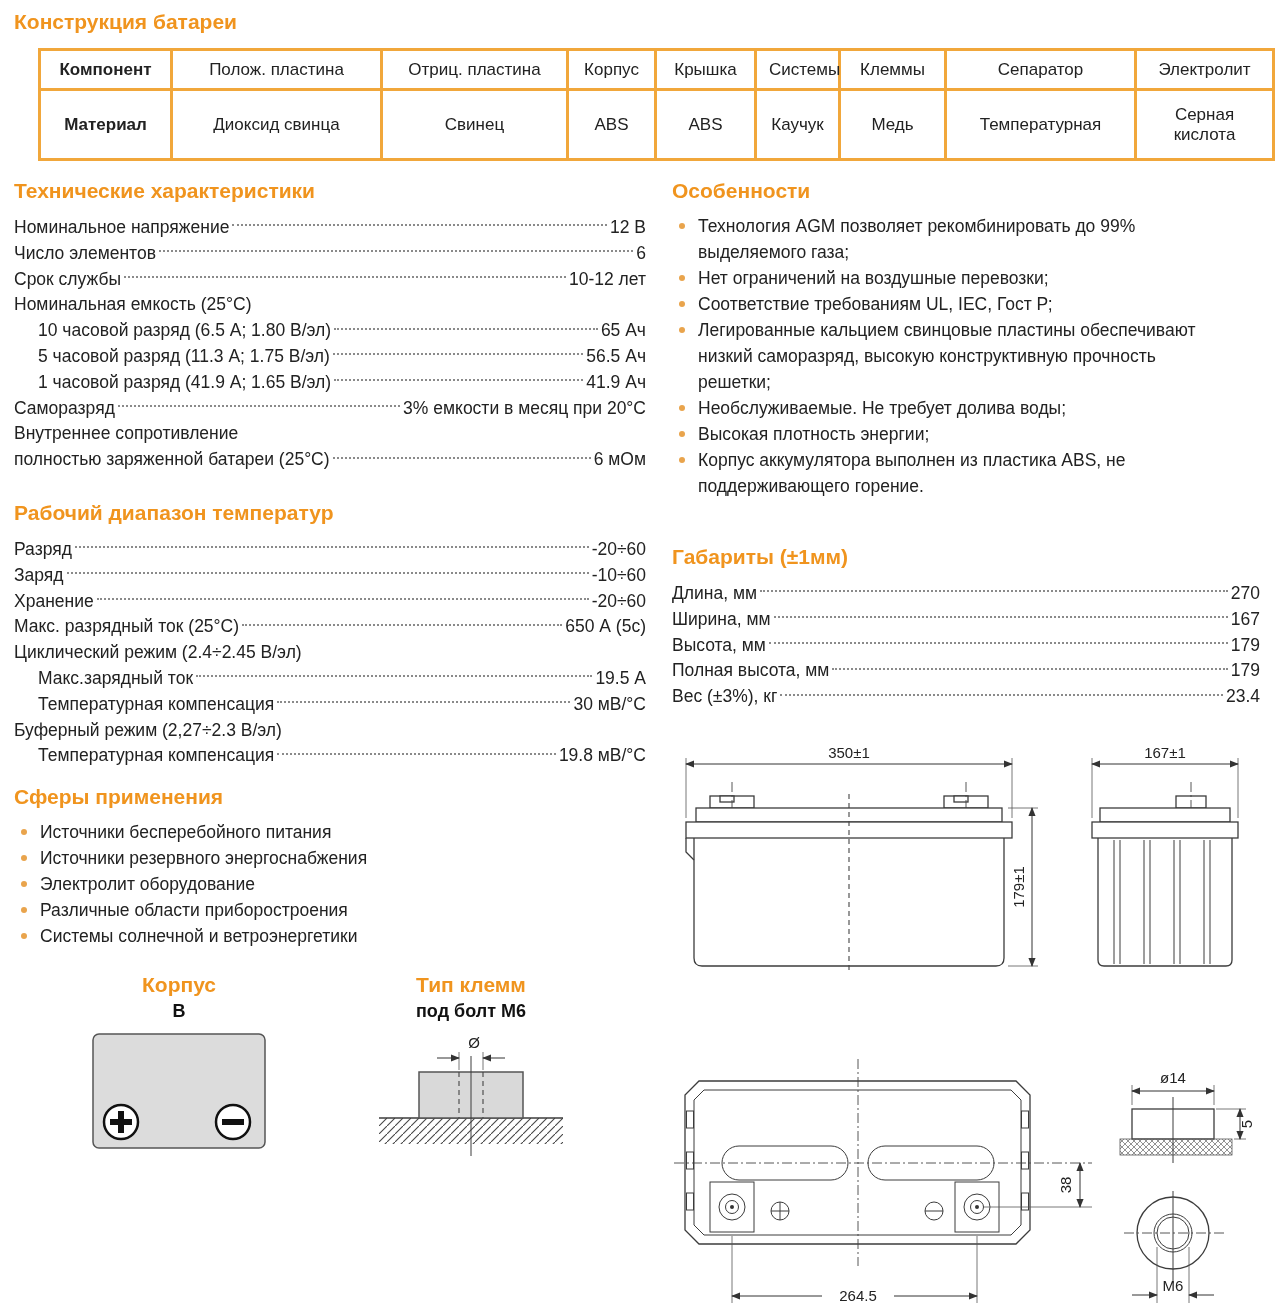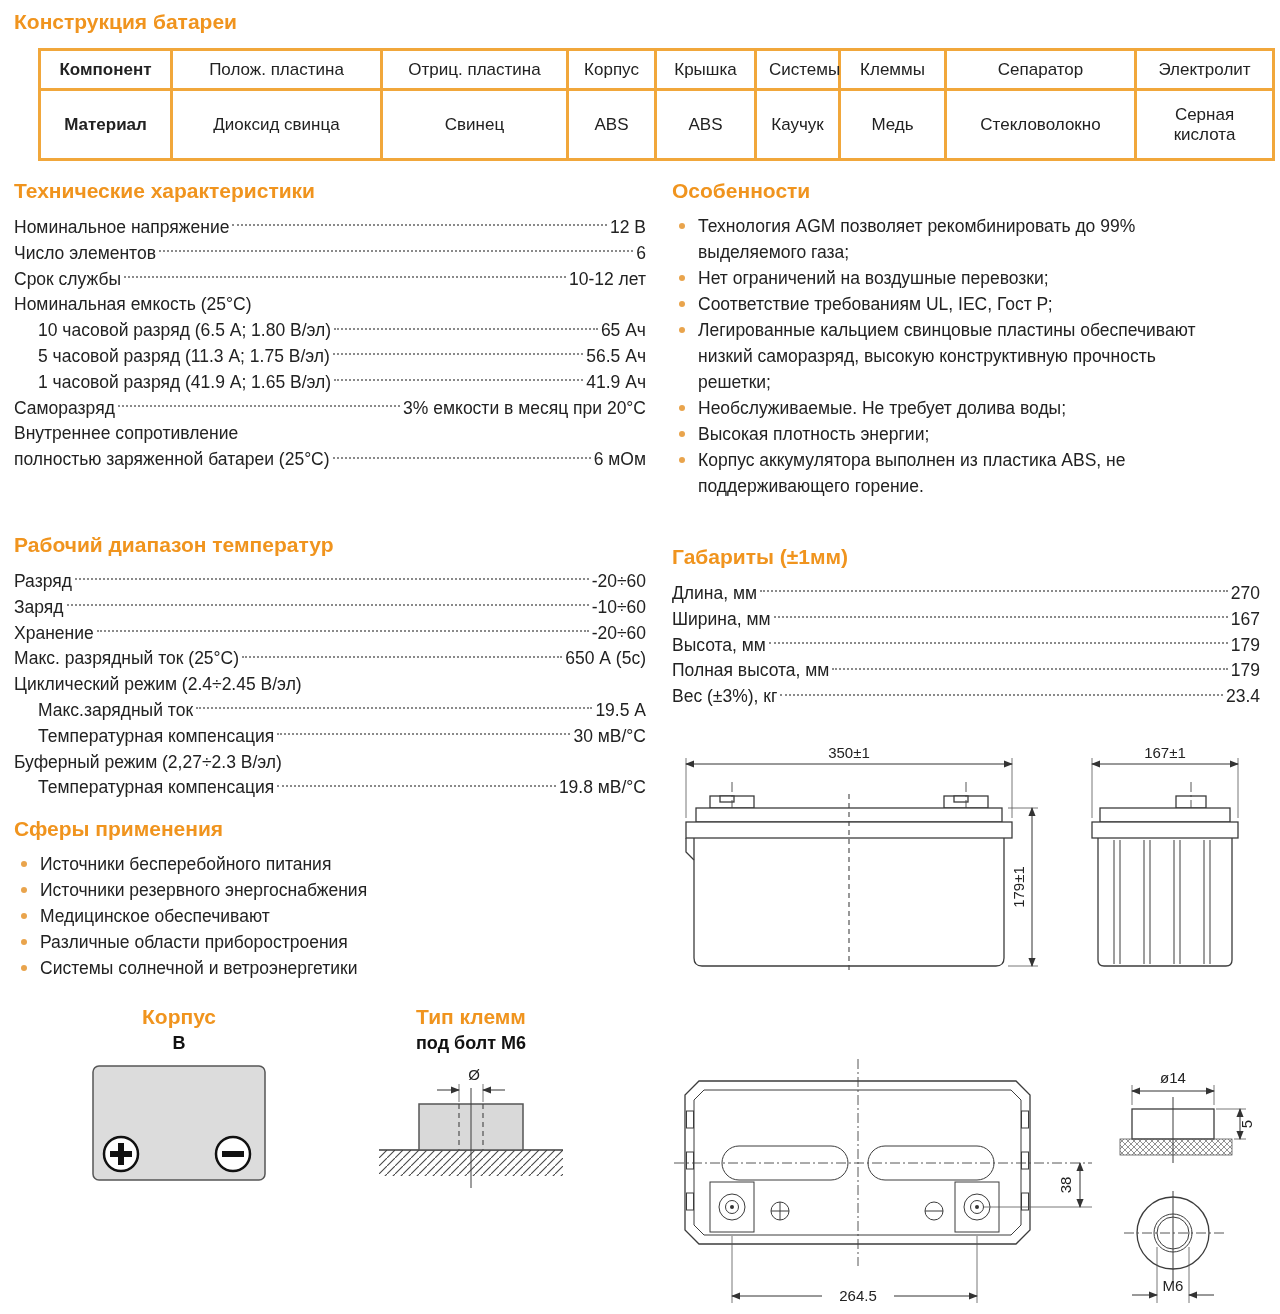--- a/index.html
+++ b/index.html
@@ -5,21 +5,21 @@
   * { box-sizing: border-box; }
   html,body { margin:0; padding:0; background:#ffffff; }
   body {
     width:1280px; height:1314px;
     font-family:"Liberation Sans", sans-serif;
     color:#222; position:relative; overflow:hidden;
   }
   .page { padding:10px 10px 0 14px; }
 
   .title { color:#F0941E; font-size:21px; line-height:24px; font-weight:bold; margin:0; }
-  .mt48 { margin-top:60px; }
+  .mt48 { margin-top:28px; }
   .mt16 { margin-top:16px; }
 
   
   table.ctable { border-collapse:collapse; table-layout:fixed; width:1234px; margin:14px 0 0 24px;padding-left:39px; }
   table.ctable td {
     border:3px solid #F1A73B; text-align:center; vertical-align:middle;
     font-size:17px; padding:2px 12px; background:#fff;
   }
   table.ctable tr.hrow td { height:40px; }
   table.ctable tr.brow td { height:70px; }
@@ -98,21 +98,21 @@
         <td>Электролит</td>
       </tr>
       <tr class="brow">
         <td class="bold">Материал</td>
         <td>Диоксид свинца</td>
         <td>Свинец</td>
         <td>ABS</td>
         <td>ABS</td>
         <td>Каучук</td>
         <td>Медь</td>
-        <td>Стекловолокно</td>
+        <td>Температурная</td>
         <td>Серная кислота</td>
       </tr>
     </tbody>
       </table>
   </section>
 
   <div class="columns">
 
     <div class="col-left">
 
@@ -216,21 +216,21 @@
         <div class="b-row">
             <span class="b-dot"></span>
             <span class="b-text">Источники бесперебойного питания</span>
           </div>
         <div class="b-row">
             <span class="b-dot"></span>
             <span class="b-text">Источники резервного энергоснабжения</span>
           </div>
         <div class="b-row">
             <span class="b-dot"></span>
-            <span class="b-text">Медицинское обеспечивают</span>
+            <span class="b-text">Электролит оборудование</span>
           </div>
         <div class="b-row">
             <span class="b-dot"></span>
             <span class="b-text">Различные области приборостроения</span>
           </div>
         <div class="b-row">
             <span class="b-dot"></span>
             <span class="b-text">Системы солнечной и ветроэнергетики</span>
           </div>
       </div>

